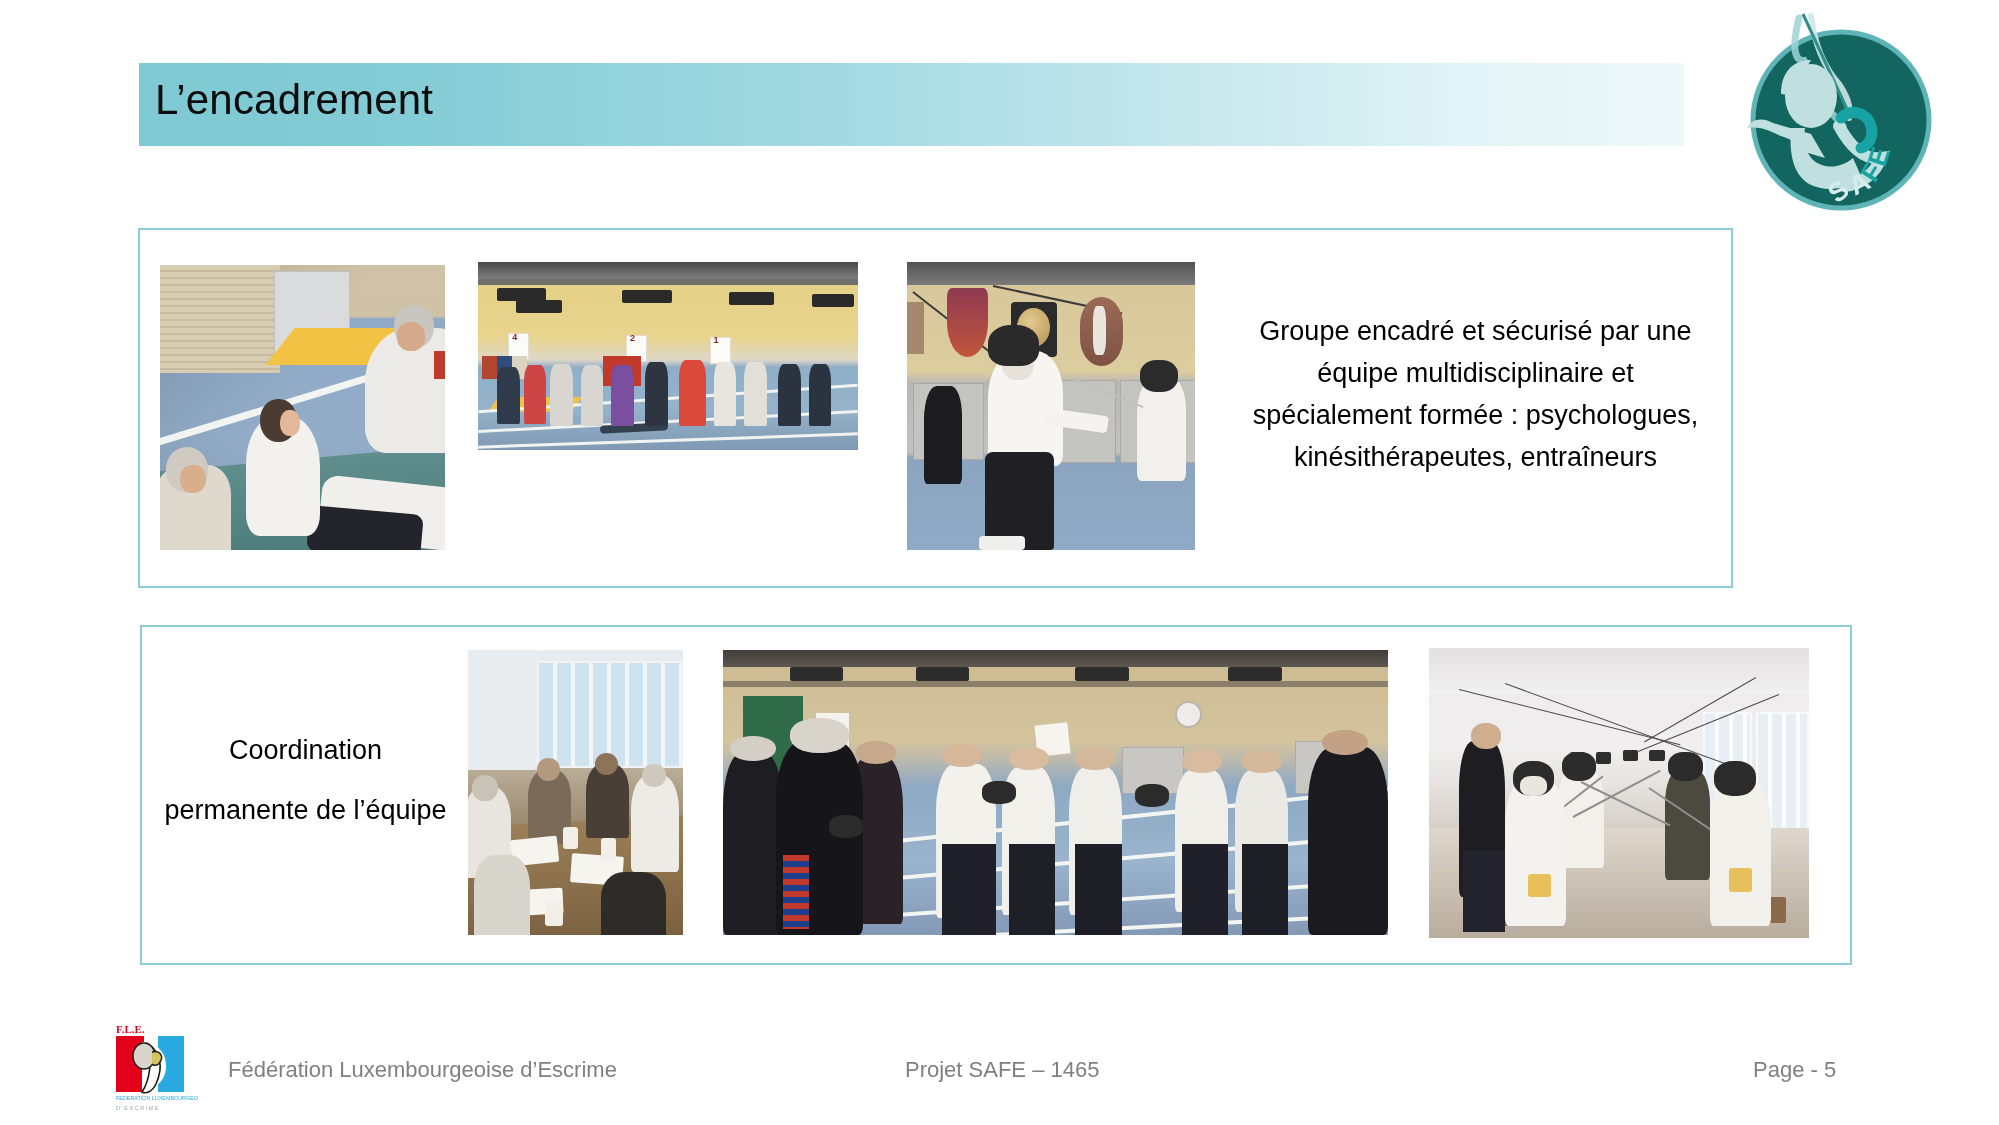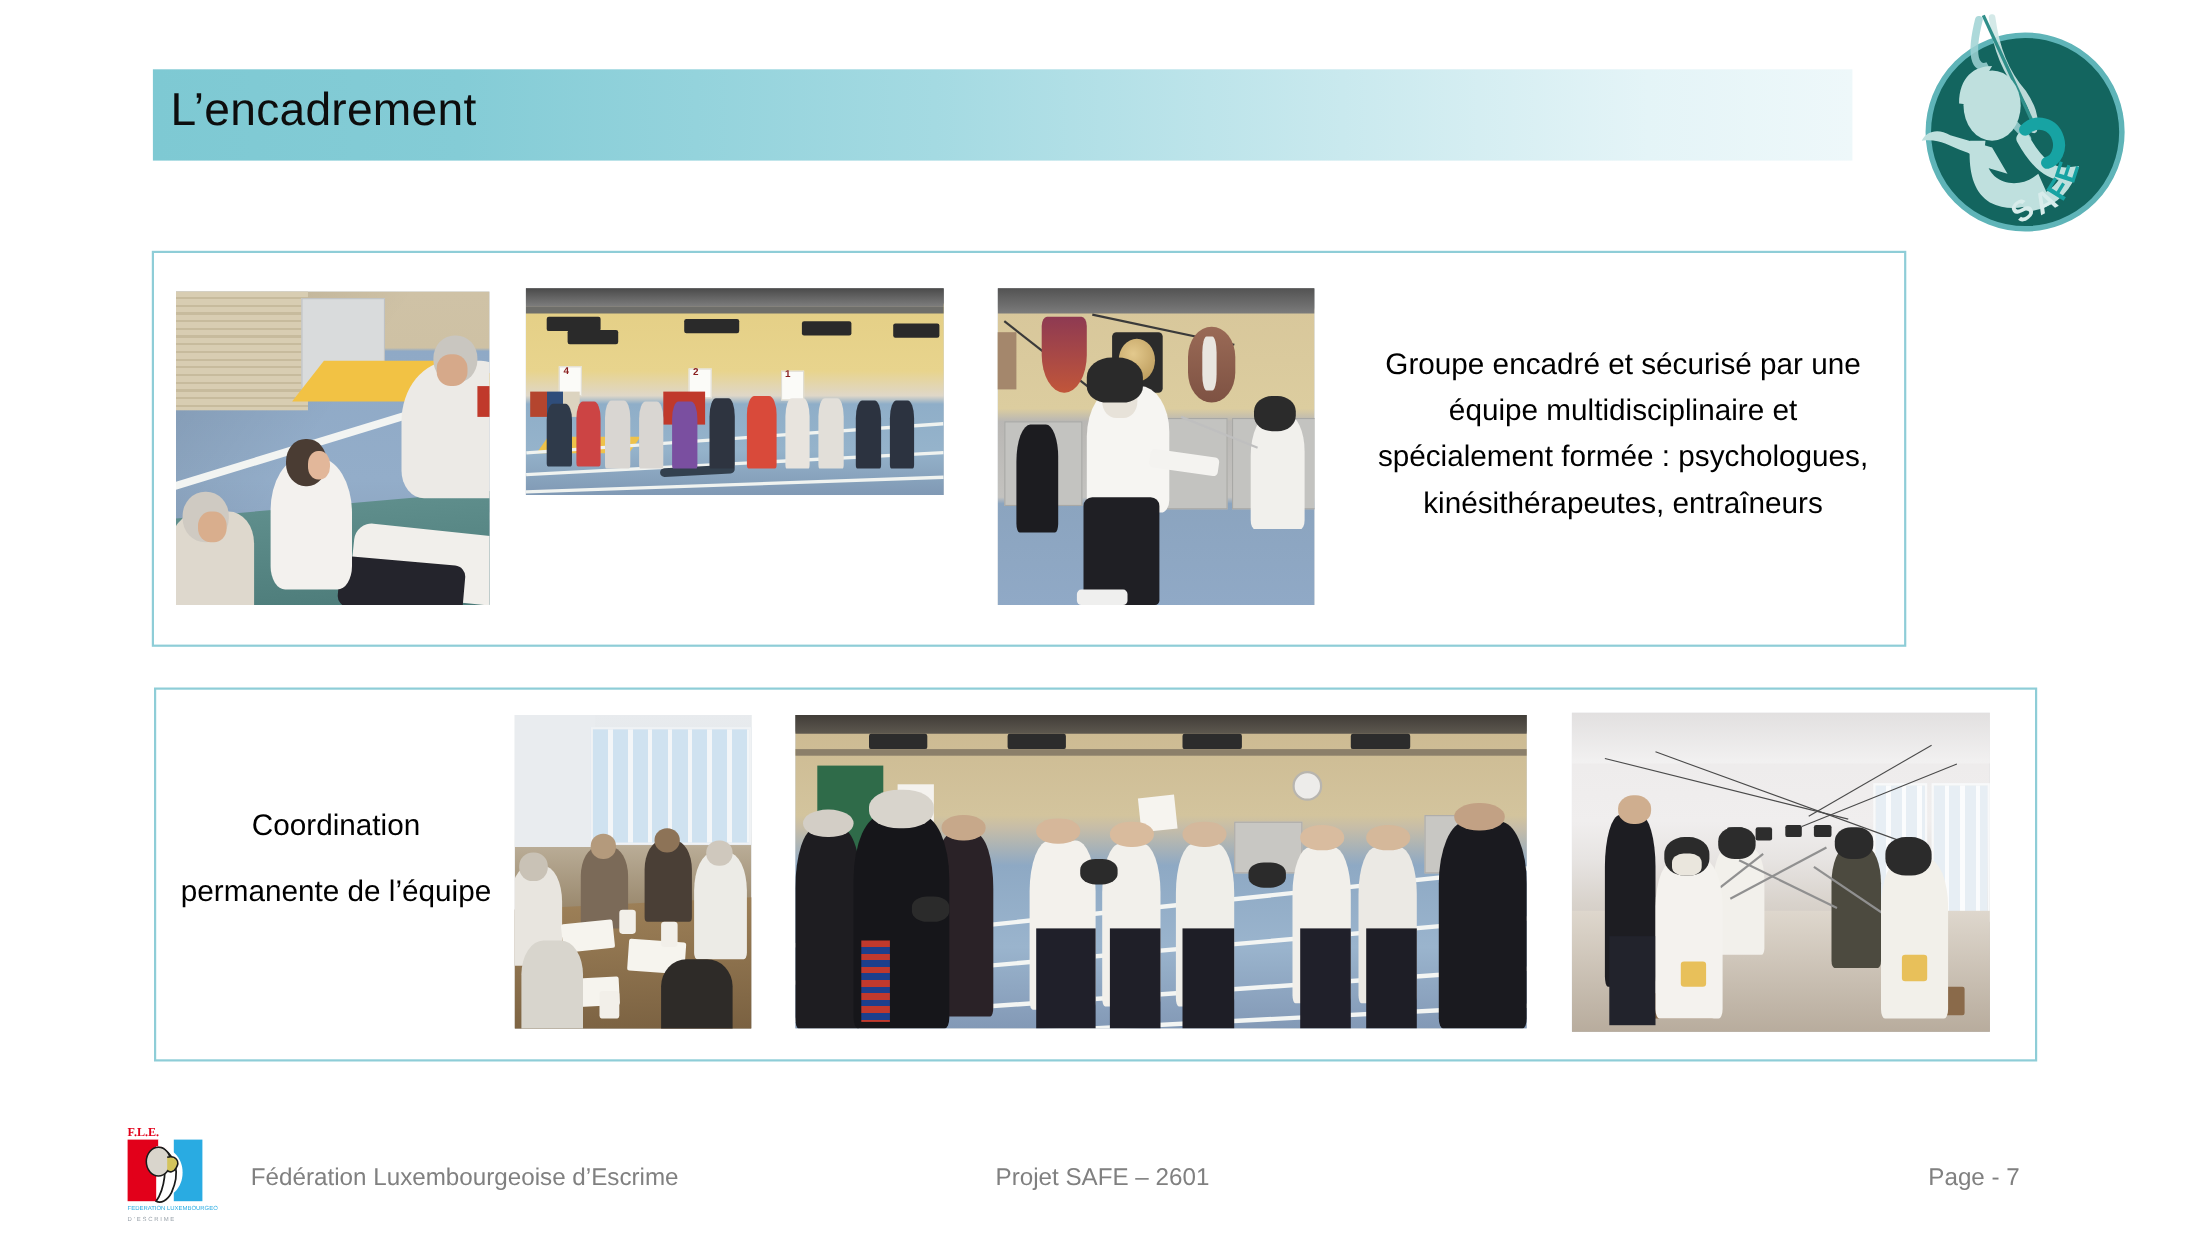--- a/index.html
+++ b/index.html
@@ -819,14 +819,14 @@
     <path d="M34 20 C 48 20, 58 30, 58 44 C 58 58, 48 68, 34 68 Z" fill="#ffffff"></path>
     <path d="M40 22 C 52 30, 56 44, 48 62 C 44 70, 38 72, 34 70 C 42 58, 44 40, 40 22 Z" fill="#ffffff" stroke="#1a1a1a" stroke-width="1.6"></path>
     <ellipse cx="36" cy="34" rx="11" ry="13" fill="#d9d5cc" stroke="#1a1a1a" stroke-width="1.4"></ellipse>
     <path d="M44 30 C 52 28, 56 34, 52 40 C 50 44, 46 44, 44 42" fill="#d4c45c" stroke="#1a1a1a" stroke-width="1.4"></path>
     <text x="8" y="11" fill="#e2001a" font-family="'Liberation Serif',serif" font-size="11" font-weight="bold">F.L.E.</text>
     <text x="8" y="78" fill="#29abe2" font-family="'Liberation Sans',sans-serif" font-size="5.4">FEDERATION LUXEMBOURGEOISE</text>
     <text x="8" y="88" fill="#9aa3ab" font-family="'Liberation Sans',sans-serif" font-size="5.4" letter-spacing="1.6">D’ESCRIME</text>
   </svg>
 </div>
 <div class="footer-left">Fédération Luxembourgeoise d’Escrime</div>
-<div class="footer-center">Projet SAFE – 2601</div>
-<div class="footer-right">Page - 7</div>
+<div class="footer-center">Projet SAFE – 1465</div>
+<div class="footer-right">Page - 5</div>
 
 </body></html>

